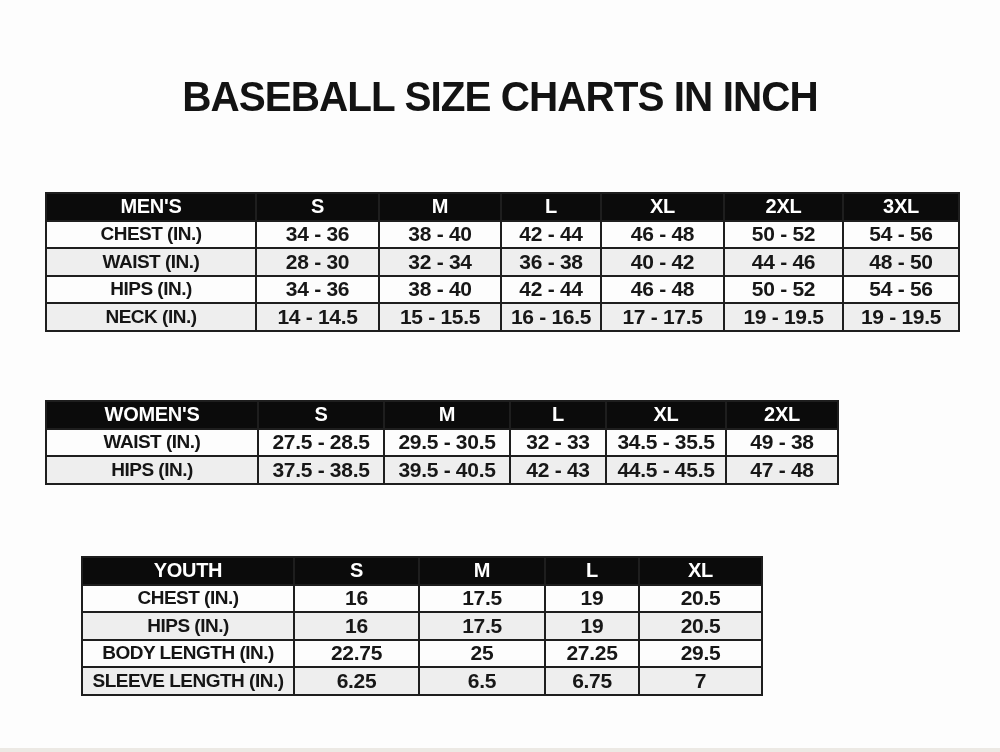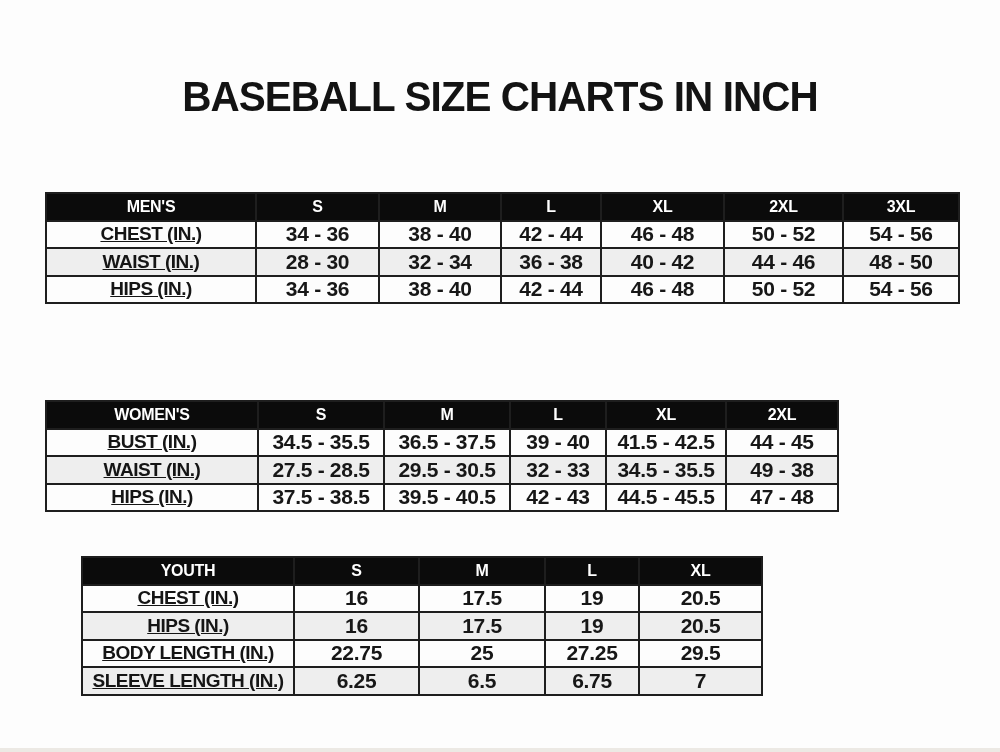--- a/index.html
+++ b/index.html
@@ -36,30 +36,29 @@
     border: 2px solid #1e1e1e;
     height: 27.5px;
     text-align: center;
     vertical-align: middle;
     overflow: hidden;
     white-space: nowrap;
   }
   table.size-table thead th {
     background: #0b0b0b;
     color: #ffffff;
-    font-size: 16px;
+    font-size: 20px;
     font-weight: 700;
     letter-spacing: -0.3px;
   }
   table.size-table td.label {
     font-size: 19px;
     font-weight: 700;
     color: #151515;
     letter-spacing: -0.5px;
-    text-decoration: underline;
   }
   table.size-table td.val {
     font-size: 21px;
     font-weight: 700;
     color: #171717;
     letter-spacing: -0.3px;
   }
   table.size-table tbody tr:nth-child(odd) td { background: #fdfdfd; }
   table.size-table tbody tr:nth-child(even) td { background: #eeeeee; }
   .bottom-edge {
@@ -117,20 +116,29 @@
         </tr>
         <tr>
           <td class="label">HIPS (IN.)</td>
           <td class="val">34 - 36</td>
           <td class="val">38 - 40</td>
           <td class="val">42 - 44</td>
           <td class="val">46 - 48</td>
           <td class="val">50 - 52</td>
           <td class="val">54 - 56</td>
         </tr>
+        <tr>
+          <td class="label">NECK (IN.)</td>
+          <td class="val">14 - 14.5</td>
+          <td class="val">15 - 15.5</td>
+          <td class="val">16 - 16.5</td>
+          <td class="val">17 - 17.5</td>
+          <td class="val">19 - 19.5</td>
+          <td class="val">19 - 19.5</td>
+        </tr>
       </tbody>
     </table>
 
   <table class="size-table" style="left:45px; top:400px; width:792px;">
       <colgroup>
         <col style="width: 212px;">
         <col style="width: 126px;">
         <col style="width: 126px;">
         <col style="width: 96px;">
         <col style="width: 120px;">
@@ -141,28 +149,20 @@
           <th>WOMEN'S</th>
           <th>S</th>
           <th>M</th>
           <th>L</th>
           <th>XL</th>
           <th>2XL</th>
         </tr>
       </thead>
       <tbody>
         <tr>
-          <td class="label">BUST (IN.)</td>
-          <td class="val">34.5 - 35.5</td>
-          <td class="val">36.5 - 37.5</td>
-          <td class="val">39 - 40</td>
-          <td class="val">41.5 - 42.5</td>
-          <td class="val">44 - 45</td>
-        </tr>
-        <tr>
           <td class="label">WAIST (IN.)</td>
           <td class="val">27.5 - 28.5</td>
           <td class="val">29.5 - 30.5</td>
           <td class="val">32 - 33</td>
           <td class="val">34.5 - 35.5</td>
           <td class="val">49 - 38</td>
         </tr>
         <tr>
           <td class="label">HIPS (IN.)</td>
           <td class="val">37.5 - 38.5</td>

